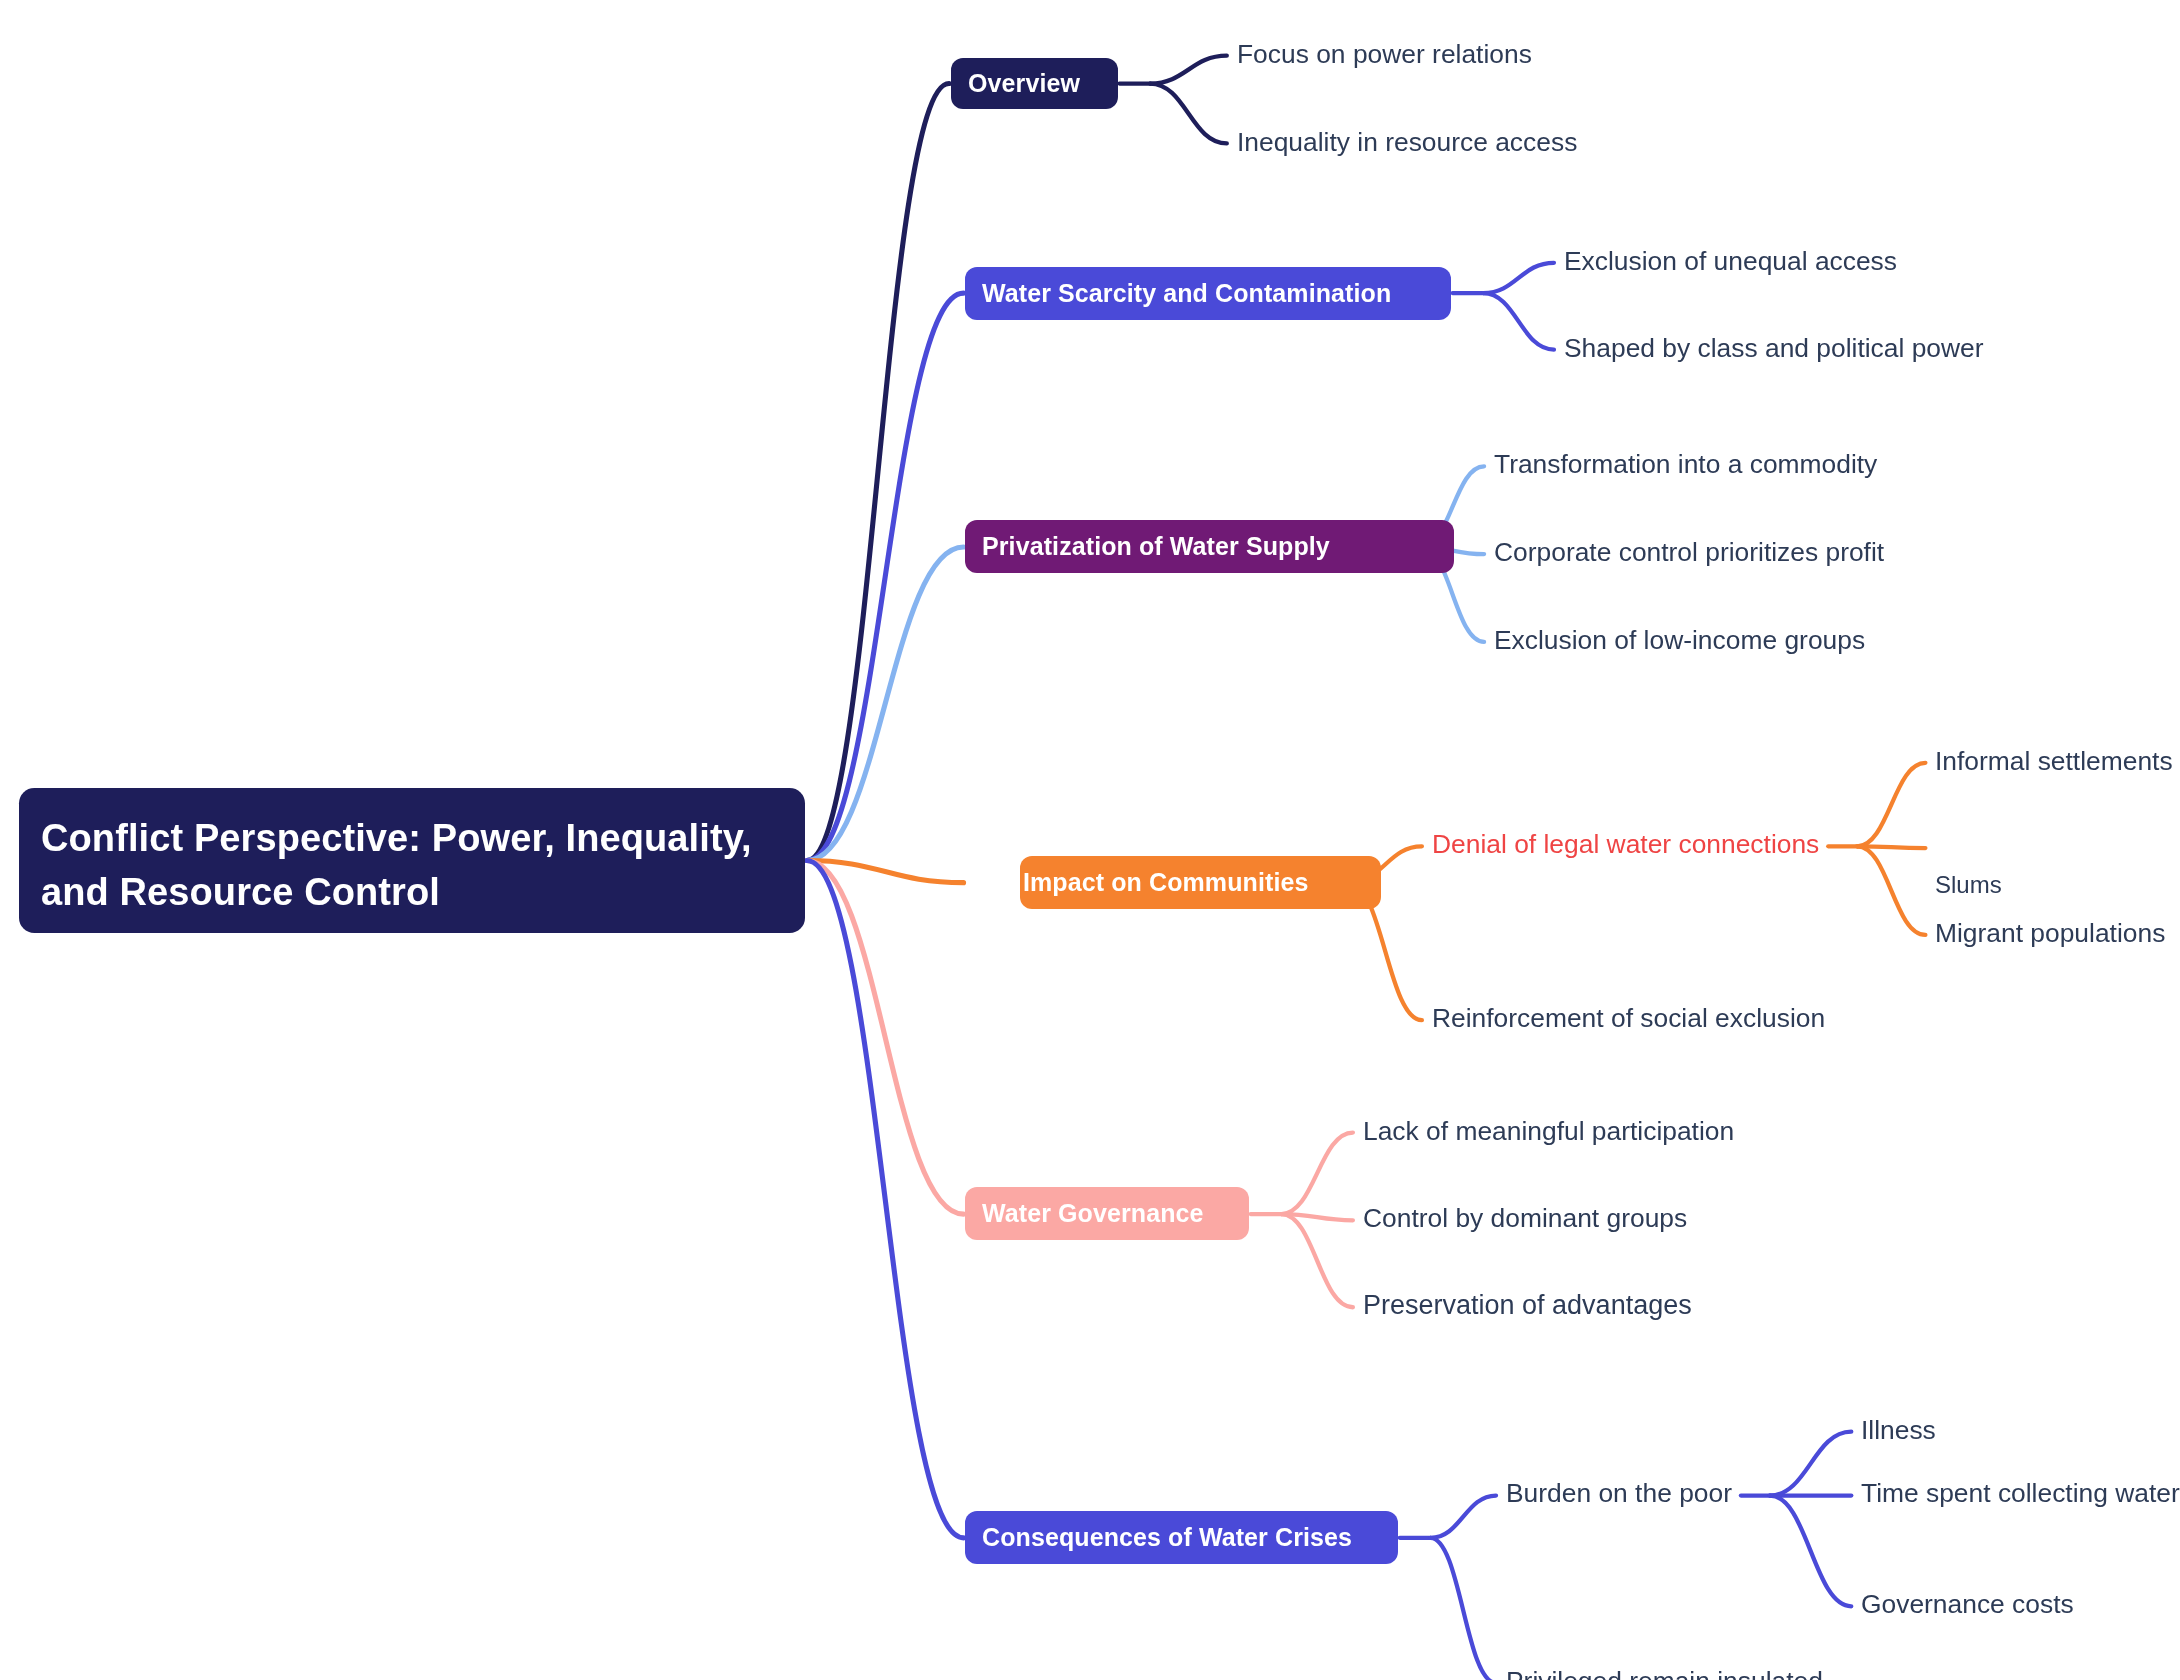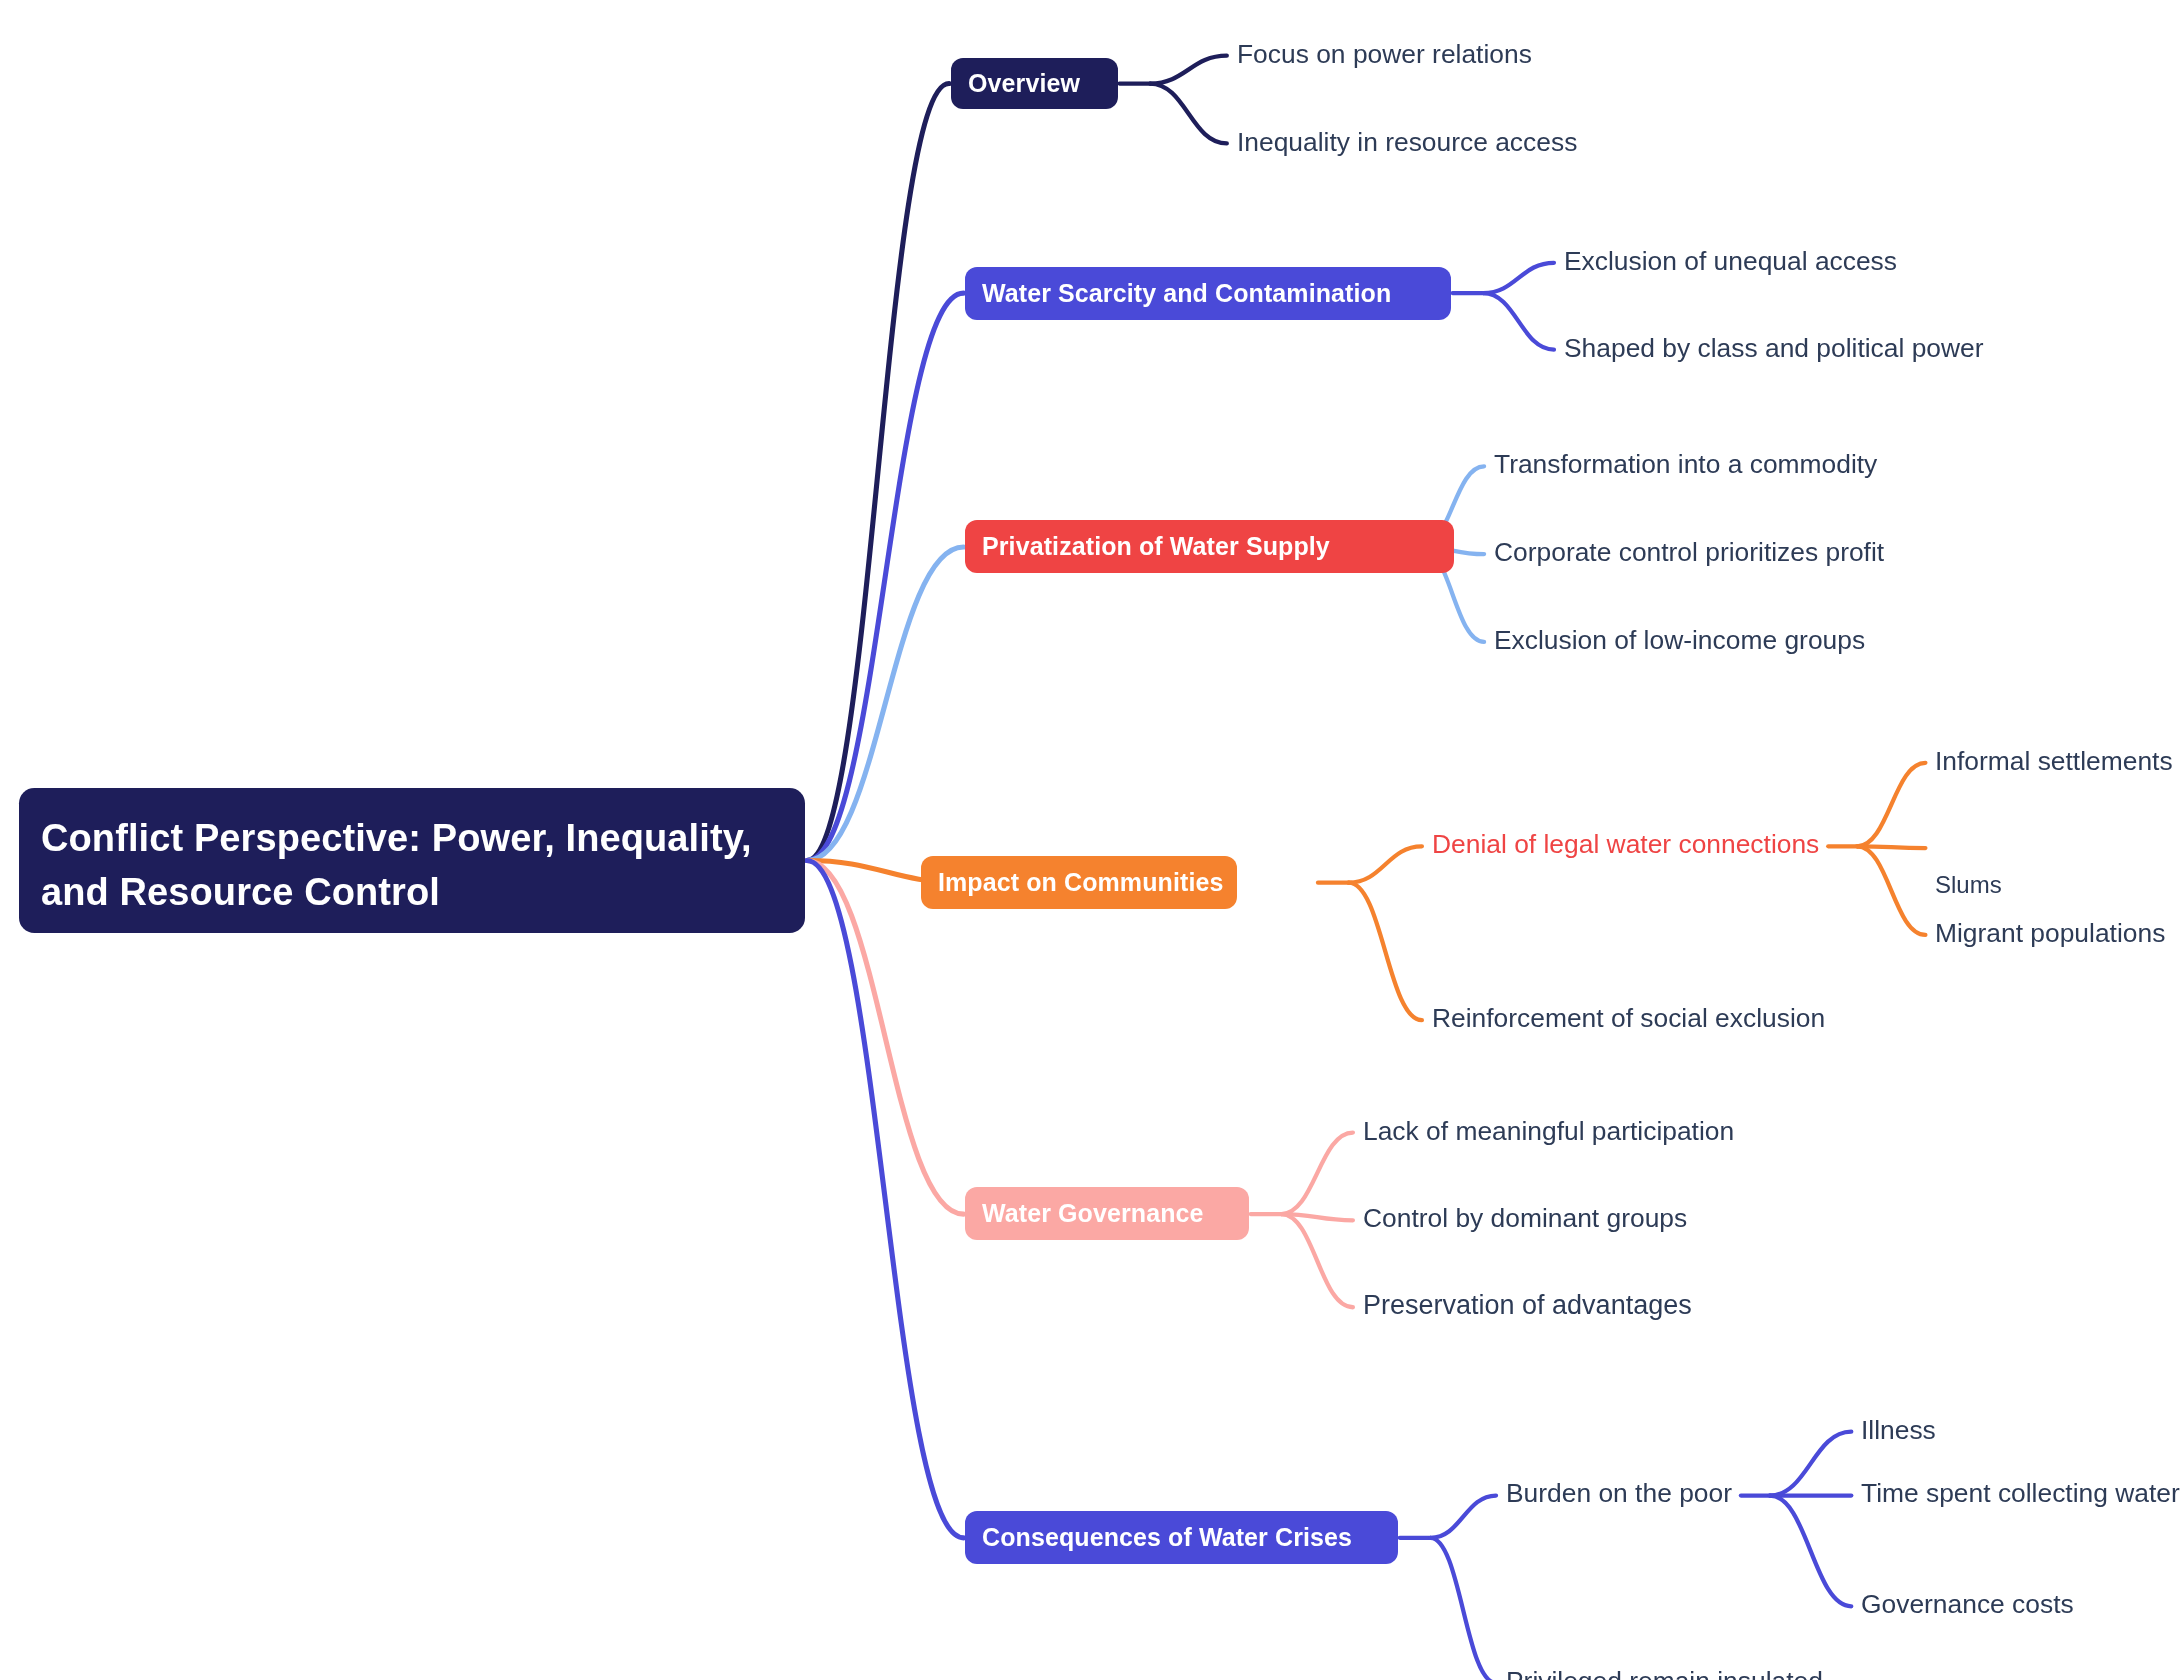--- a/index.html
+++ b/index.html
@@ -101,27 +101,27 @@
       <div class="node" style="left: 951px; top: 58px; width: 167px; height: 51px; background: rgb(30, 30, 90); color: #ffffff; font-size: 25px; padding: 0px 17px;">
         <span>Overview</span>
       </div>
       <div class="leaf" style="left: 1237px; top: 41px; font-size: 26.4px; color: rgb(45, 59, 86);">Focus on power relations</div>
       <div class="leaf" style="left: 1237px; top: 129px; font-size: 26.4px; color: rgb(45, 59, 86);">Inequality in resource access</div>
       <div class="node" style="left: 965px; top: 267px; width: 486px; height: 53px; background: rgb(74, 74, 216); color: rgb(255, 255, 255); font-size: 25px; padding: 0px 17px;">
         <span>Water Scarcity and Contamination</span>
       </div>
       <div class="leaf" style="left: 1564px; top: 248px; font-size: 26.4px; color: rgb(45, 59, 86);">Exclusion of unequal access</div>
       <div class="leaf" style="left: 1564px; top: 335px; font-size: 26.4px; color: rgb(45, 59, 86);">Shaped by class and political power</div>
-      <div class="node" style="left: 965px; top: 520px; width: 489px; height: 53px; background: #ef4444; color: rgb(255, 255, 255); font-size: 25px; padding: 0px 17px;">
+      <div class="node" style="left: 965px; top: 520px; width: 489px; height: 53px; background: #701a75; color: rgb(255, 255, 255); font-size: 25px; padding: 0px 17px;">
         <span>Privatization of Water Supply</span>
       </div>
       <div class="leaf" style="left: 1494px; top: 451px; font-size: 26.4px; color: rgb(45, 59, 86);">Transformation into a commodity</div>
       <div class="leaf" style="left: 1494px; top: 539px; font-size: 26.4px; color: rgb(45, 59, 86);">Corporate control prioritizes profit</div>
       <div class="leaf" style="left: 1494px; top: 627px; font-size: 26.4px; color: rgb(45, 59, 86);">Exclusion of low-income groups</div>
-      <div class="node" style="left: 921px; top: 856px; width: 316px; height: 53px; background: rgb(245, 130, 46); color: rgb(255, 255, 255); font-size: 25px; padding: 0px 17px;">
+      <div class="node" style="left: 1020px; top: 856px; width: 361px; height: 53px; background: rgb(245, 130, 46); color: rgb(255, 255, 255); font-size: 25px; padding: 0px 3px;">
         <span>Impact on Communities</span>
       </div>
       <div class="leaf" style="left: 1432px; top: 831px; font-size: 26.4px; color: #ef4444;">Denial of legal water connections</div>
       <div class="leaf" style="left: 1935px; top: 748px; font-size: 26.4px; color: rgb(45, 59, 86);">Informal settlements</div>
       <div class="leaf" style="left: 1935px; top: 833px; font-size: 24px; color: rgb(45, 59, 86); margin-top: 40px;">Slums</div>
       <div class="leaf" style="left: 1935px; top: 920px; font-size: 26.4px; color: rgb(45, 59, 86);">Migrant populations</div>
       <div class="leaf" style="left: 1432px; top: 1005px; font-size: 26.4px; color: rgb(45, 59, 86);">Reinforcement of social exclusion</div>
       <div class="node" style="left: 965px; top: 1187px; width: 284px; height: 53px; background: rgb(251, 168, 164); color: rgb(255, 255, 255); font-size: 25px; padding: 0px 17px;">
         <span>Water Governance</span>
       </div>

